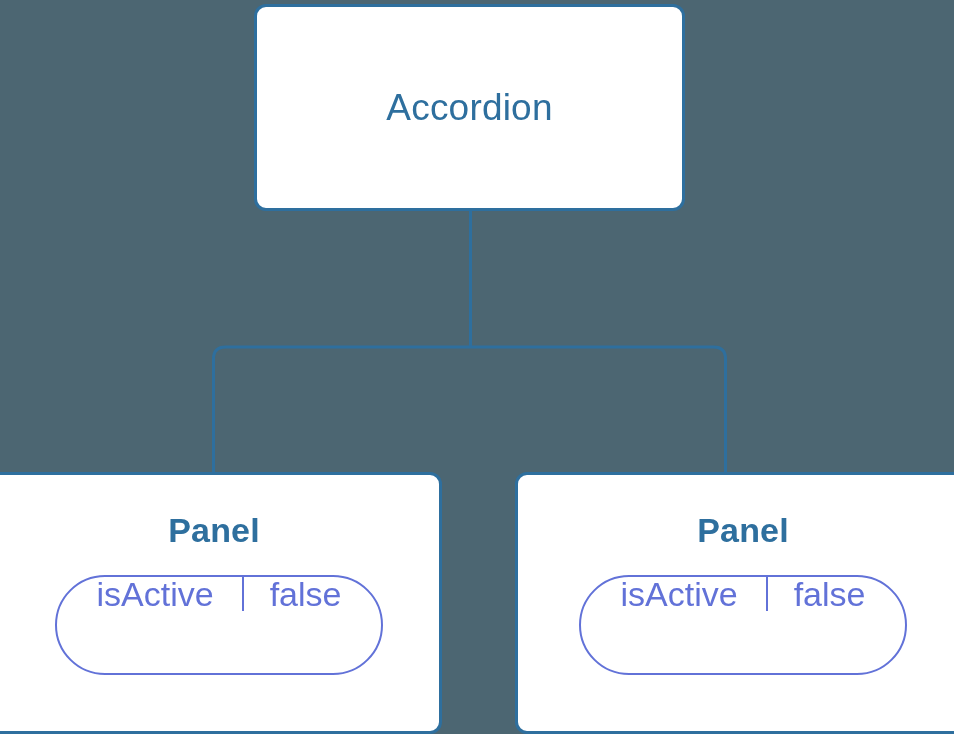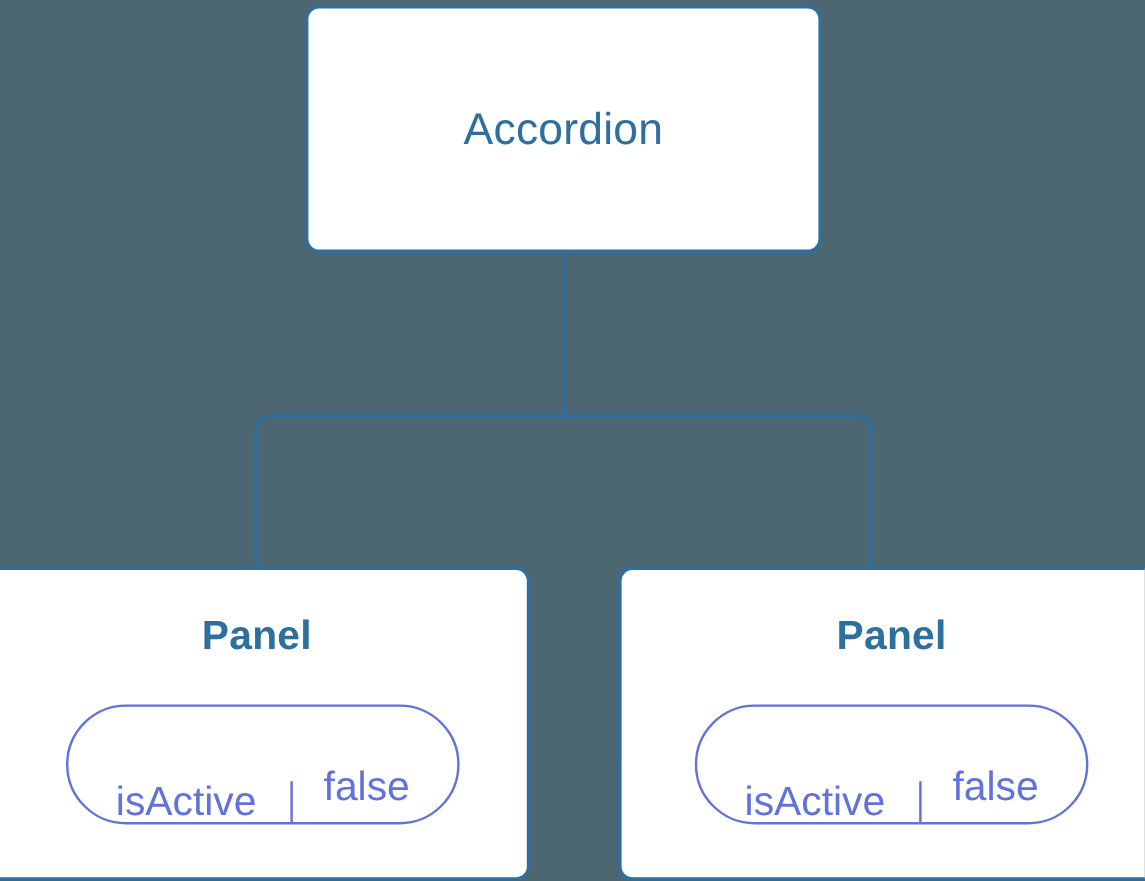--- a/index.html
+++ b/index.html
@@ -78,25 +78,25 @@
     letter-spacing: 0.2px;
     white-space: nowrap;
   }
   .node-panel .node-title {
     font-size: 34px;
     font-weight: bold;
   }
 
   
   .prop-pill {
-    margin-top: 40px;
+    margin-top: 28px;
     box-sizing: border-box;
     height: 100px;
     display: flex;
-    align-items: flex-end;
+    align-items: flex-start;
     border: 2px solid #6272d8;
     border-radius: 50px;
     background: #ffffff;
     overflow: hidden;
   }
   .prop-key, .prop-val {
     display: flex;
     align-items: center;
     justify-content: center;
     color: #6272d8;

